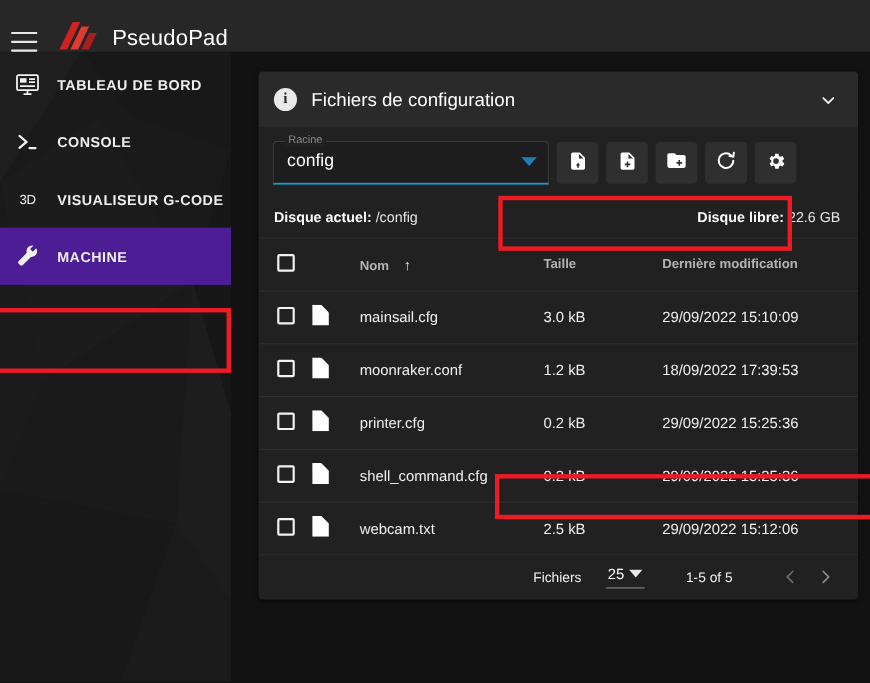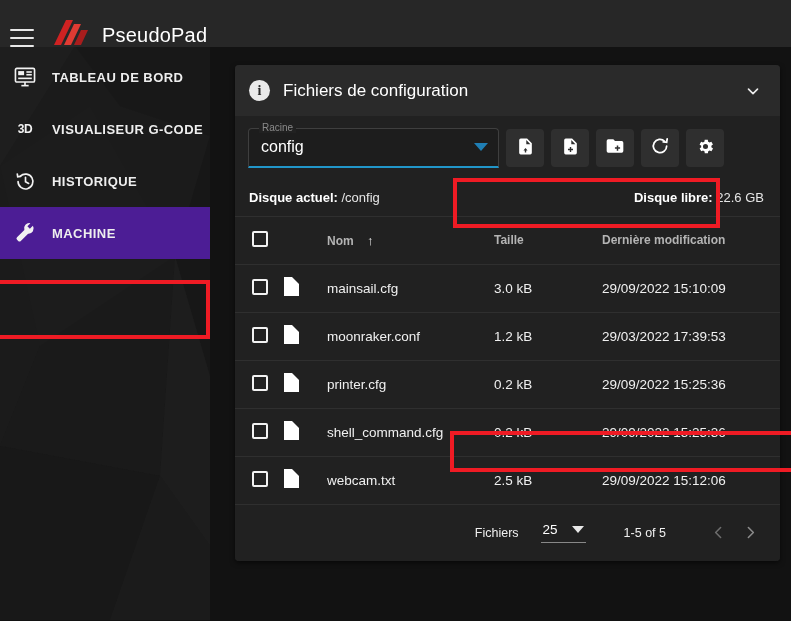--- a/index.html
+++ b/index.html
@@ -41,21 +41,21 @@
     position: relative;
     height: 52px; display: flex; align-items: center;
     padding-left: 8px; cursor: pointer;
   }
   .nav-item.active { background: #4c1d95; }
   .nav-ico {
     width: 34px; min-width: 34px; height: 30px;
     display: flex; align-items: center; justify-content: center;
     color: #f2f2f2; margin-right: 10px;
   }
-  .nav-ico .txt3d { font-size: 12px; font-weight: bold; letter-spacing: -.5px; }
+  .nav-ico .txt3d { font-size: 12px; font-weight: normal; letter-spacing: -.5px; }
   .nav-label {
     color: #eeeeee; font-size: 13px; font-weight: bold; letter-spacing: .45px;
   }
 
   
   .content { position: absolute; left: 210px; top: 47px; width: 581px; height: 574px; }
   .card {
     position: absolute; left: 25px; top: 18px; width: 545px;
     background: #212121;
     border-radius: 4px;
@@ -132,28 +132,28 @@
   .c-size { width: 108px; }
   .c-mod  { width: 178px; }
   .chk {
     width: 16px; height: 16px; border: 2px solid #f2f2f2; border-radius: 2px;
     display: inline-block; cursor: pointer; background: transparent;
   }
   .sort-arrow { display: inline-block; margin-left: 10px; color: #e8e8e8; font-size: 13px; }
 
   
   .foot {
-    height: 56px; background: #212121;
+    height: 40px; background: #212121;
     display: flex; align-items: center; justify-content: flex-end;
     padding-right: 14px; gap: 0;
   }
   .foot-label { color: #f0f0f0; font-size: 12.5px; margin-right: 22px; }
   .pp-wrap { position: relative; margin-right: 38px; cursor: pointer; }
   .pp-sel {
-    display: flex; align-items: center; gap: 14px;
+    display: flex; align-items: center; gap: 4px;
     color: #ffffff; font-size: 13.5px;
     border-bottom: 1px solid #888; padding: 0 2px 5px 2px;
   }
   .pp-sel .tri { width: 0; height: 0; border-left: 6px solid transparent; border-right: 6px solid transparent; border-top: 7px solid #e8e8e8; }
   .range { color: #f0f0f0; font-size: 12.5px; margin-right: 36px; }
   .pg-btn {
     width: 32px; height: 32px; display: flex; align-items: center; justify-content: center;
     color: #6d6d6d; cursor: pointer;
   }
   .pg-btn.next { color: #8b8b8b; }
@@ -208,38 +208,37 @@
             <line x1="13.5" y1="5.5" x2="19.5" y2="5.5"></line>
               <line x1="13.5" y1="8.5" x2="19.5" y2="8.5"></line>
             <line x1="4.5" y1="12.5" x2="19.5" y2="12.5"></line>
             <line x1="8" y1="20.5" x2="16" y2="20.5"></line>
               <line x1="12" y1="16.5" x2="12" y2="20.5"></line>
           </svg>
         </span>
         <span class="nav-label">TABLEAU DE BORD</span>
       </div>
 
+      <div class="nav-item">
+        <span class="nav-ico">
+          <svg width="22" height="20" viewBox="0 0 24 22" fill="none" stroke="#f2f2f2" stroke-width="2.2" stroke-linecap="round">
+            <polyline points="4,5 11,11 4,17"></polyline>
+            <line x1="14" y1="17.2" x2="20" y2="17.2"></line>
+          </svg>
+        </span>
+        <span class="nav-label">CONSOLE</span>
+      </div>
 
       <div class="nav-item">
         <span class="nav-ico">
           <span class="txt3d">3D</span>
         </span>
         <span class="nav-label">VISUALISEUR G-CODE</span>
       </div>
 
-      <div class="nav-item">
-        <span class="nav-ico">
-          <svg width="21" height="21" viewBox="0 0 24 24" fill="none" stroke="#f2f2f2" stroke-width="1.9" stroke-linecap="round">
-            <path d="M3.5 12a8.5 8.5 0 1 0 2.6 -6.1"></path>
-            <polyline points="2.6,3.4 3.1,6.6 6.4,6.2"></polyline>
-            <polyline points="12,7.2 12,12.2 15.6,14.2"></polyline>
-          </svg>
-        </span>
-        <span class="nav-label">HISTORIQUE</span>
-      </div>
 
       <div class="nav-item active">
         <span class="nav-ico">
           <svg width="22" height="22" viewBox="0 0 24 24" fill="#f2f2f2">
             <path d="M20.6 4.1l-3.3 3.3-2.7-2.7 3.3-3.3a5.6 5.6 0 0 0-6.6 7.2L3.3 16.6a2 2 0 0 0 0 2.8l1.3 1.3a2 2 0 0 0 2.8 0l8-8a5.6 5.6 0 0 0 5.2-8.6z"></path>
           </svg>
         </span>
         <span class="nav-label">MACHINE</span>
       </div>
 
@@ -359,21 +358,21 @@
           </tr>
           <tr>
             <td class="c-chk"><span class="chk"></span></td>
             <td class="c-ico">
               <svg width="16" height="19" viewBox="0 0 16 19" fill="#ffffff">
                   <path d="M1 0h8l7 7v12H1z"></path>
                 </svg>
             </td>
             <td class="c-name">moonraker.conf</td>
             <td class="c-size">1.2 kB</td>
-            <td class="c-mod">29/03/2022 17:39:53</td>
+            <td class="c-mod">18/09/2022 17:39:53</td>
           </tr>
           <tr>
             <td class="c-chk"><span class="chk"></span></td>
             <td class="c-ico">
               <svg width="16" height="19" viewBox="0 0 16 19" fill="#ffffff">
                   <path d="M1 0h8l7 7v12H1z"></path>
                 </svg>
             </td>
             <td class="c-name">printer.cfg</td>
             <td class="c-size">0.2 kB</td>

